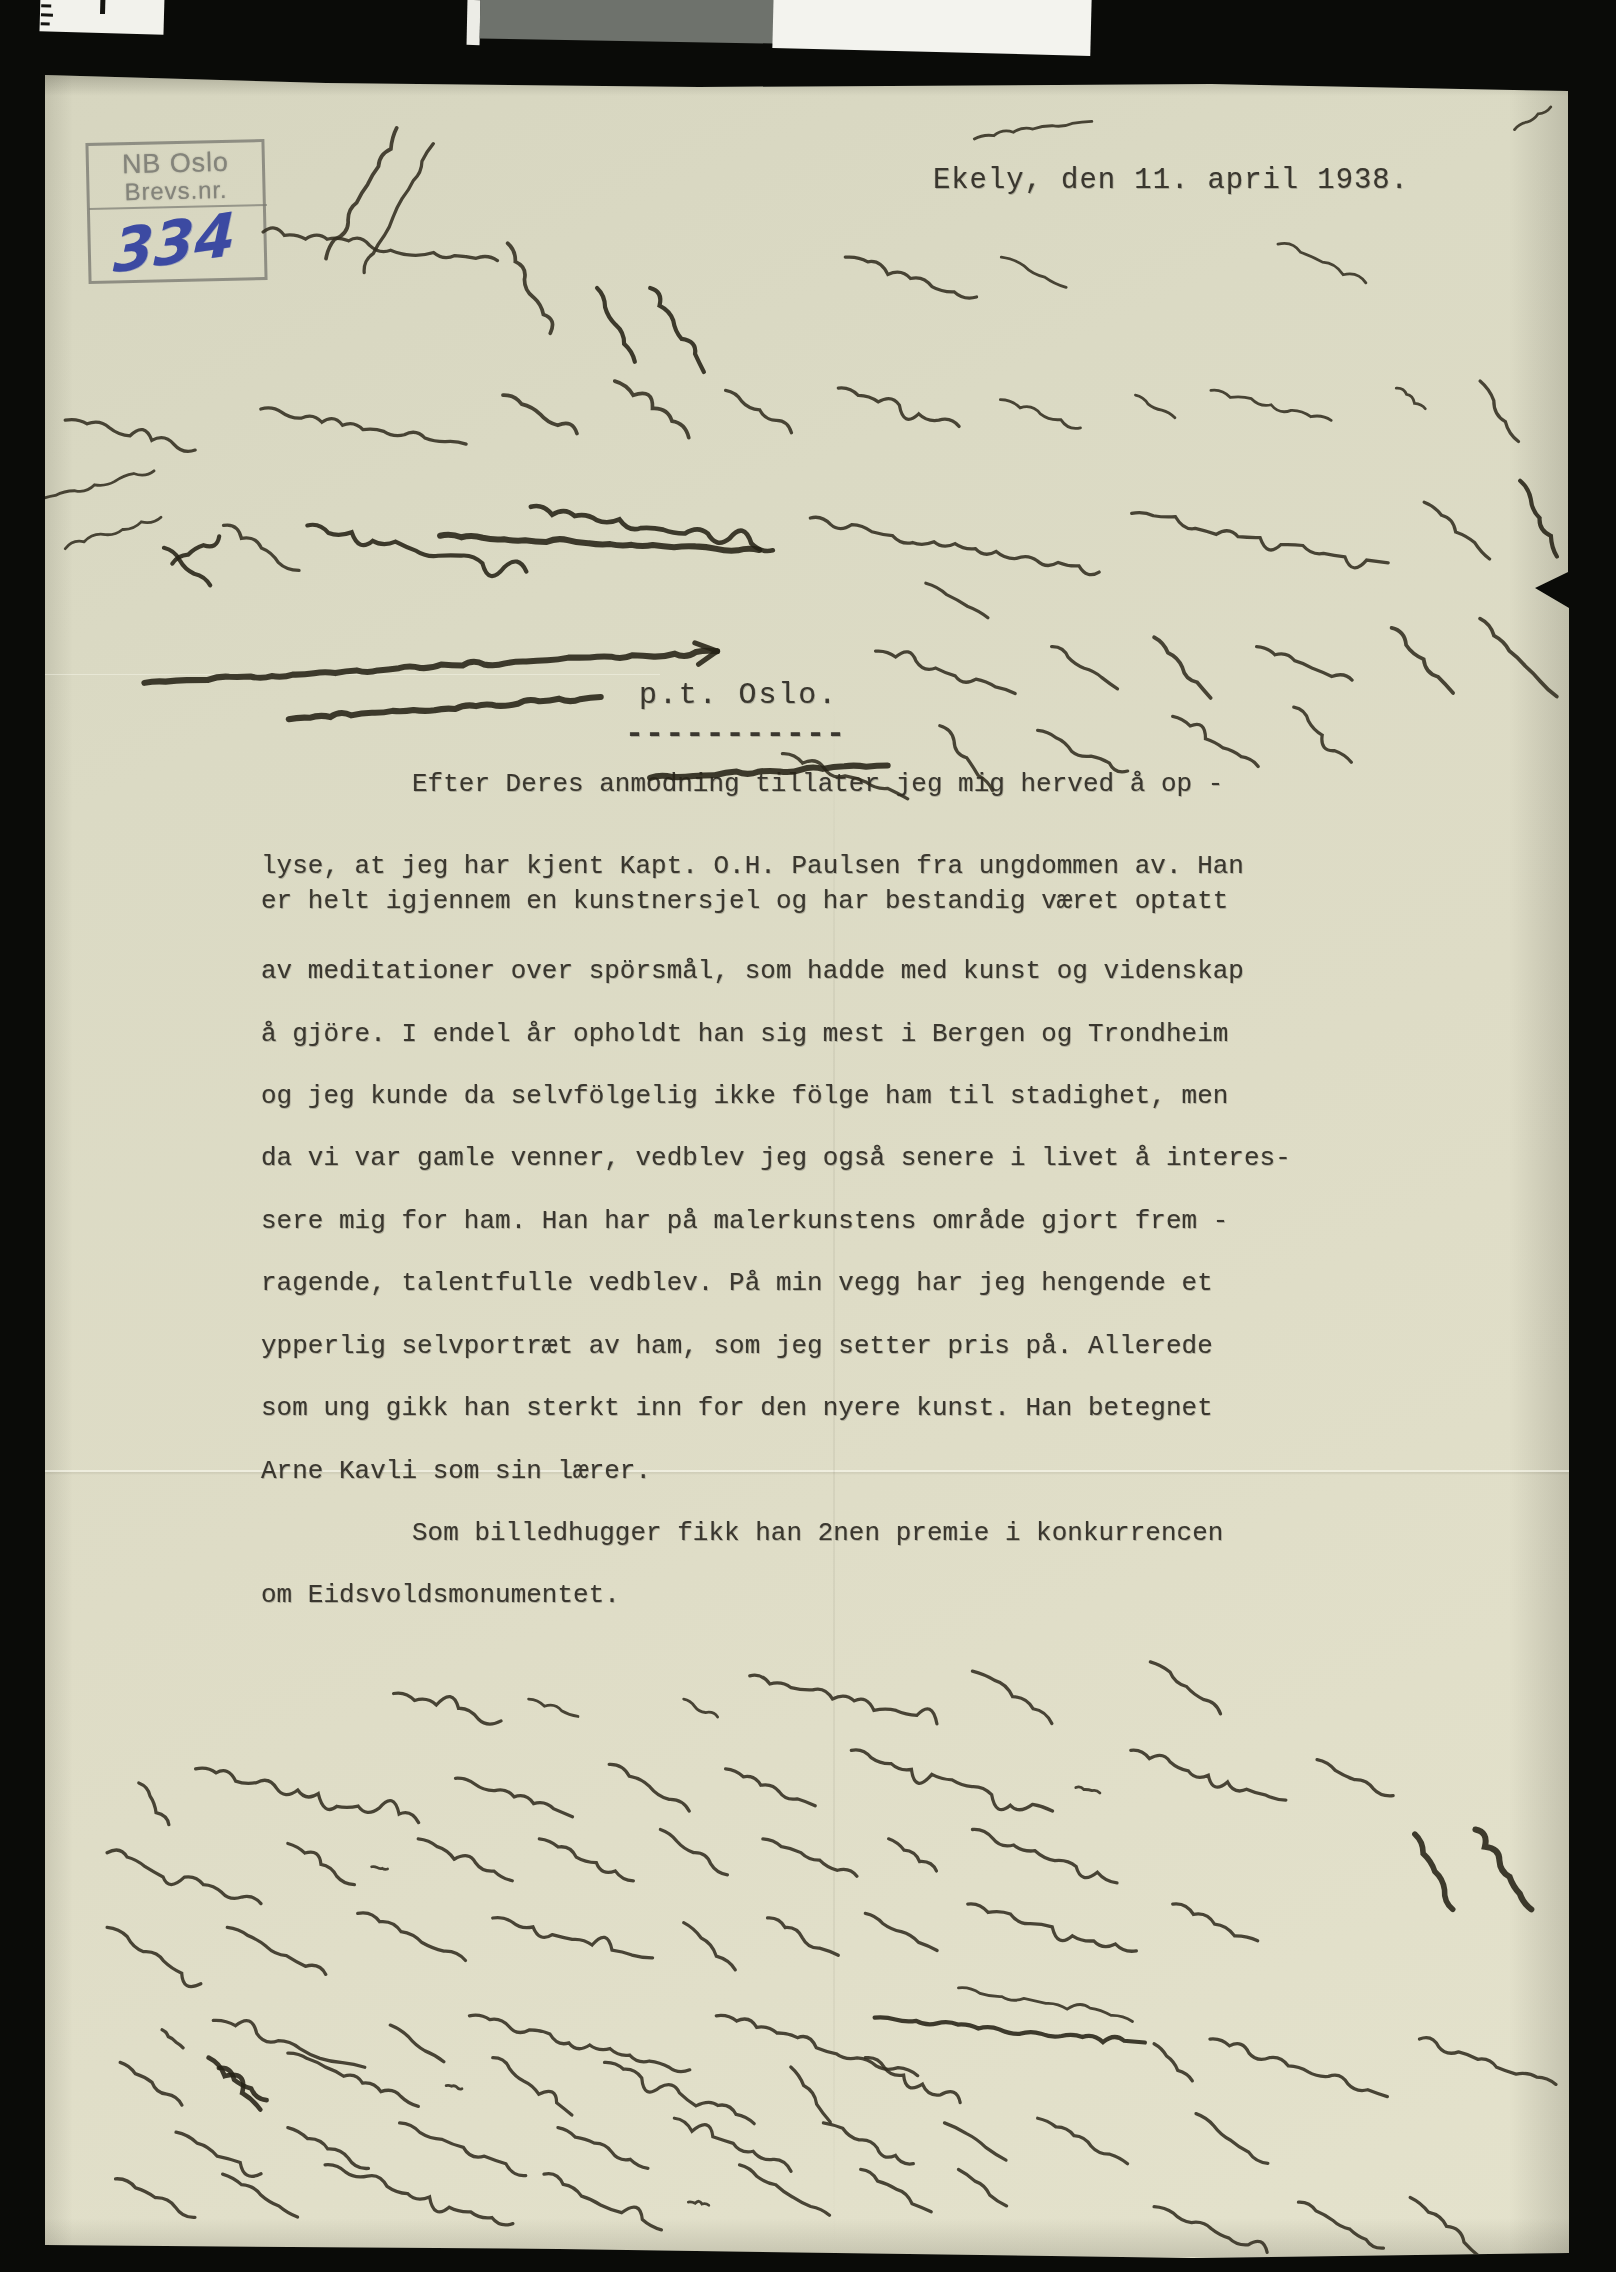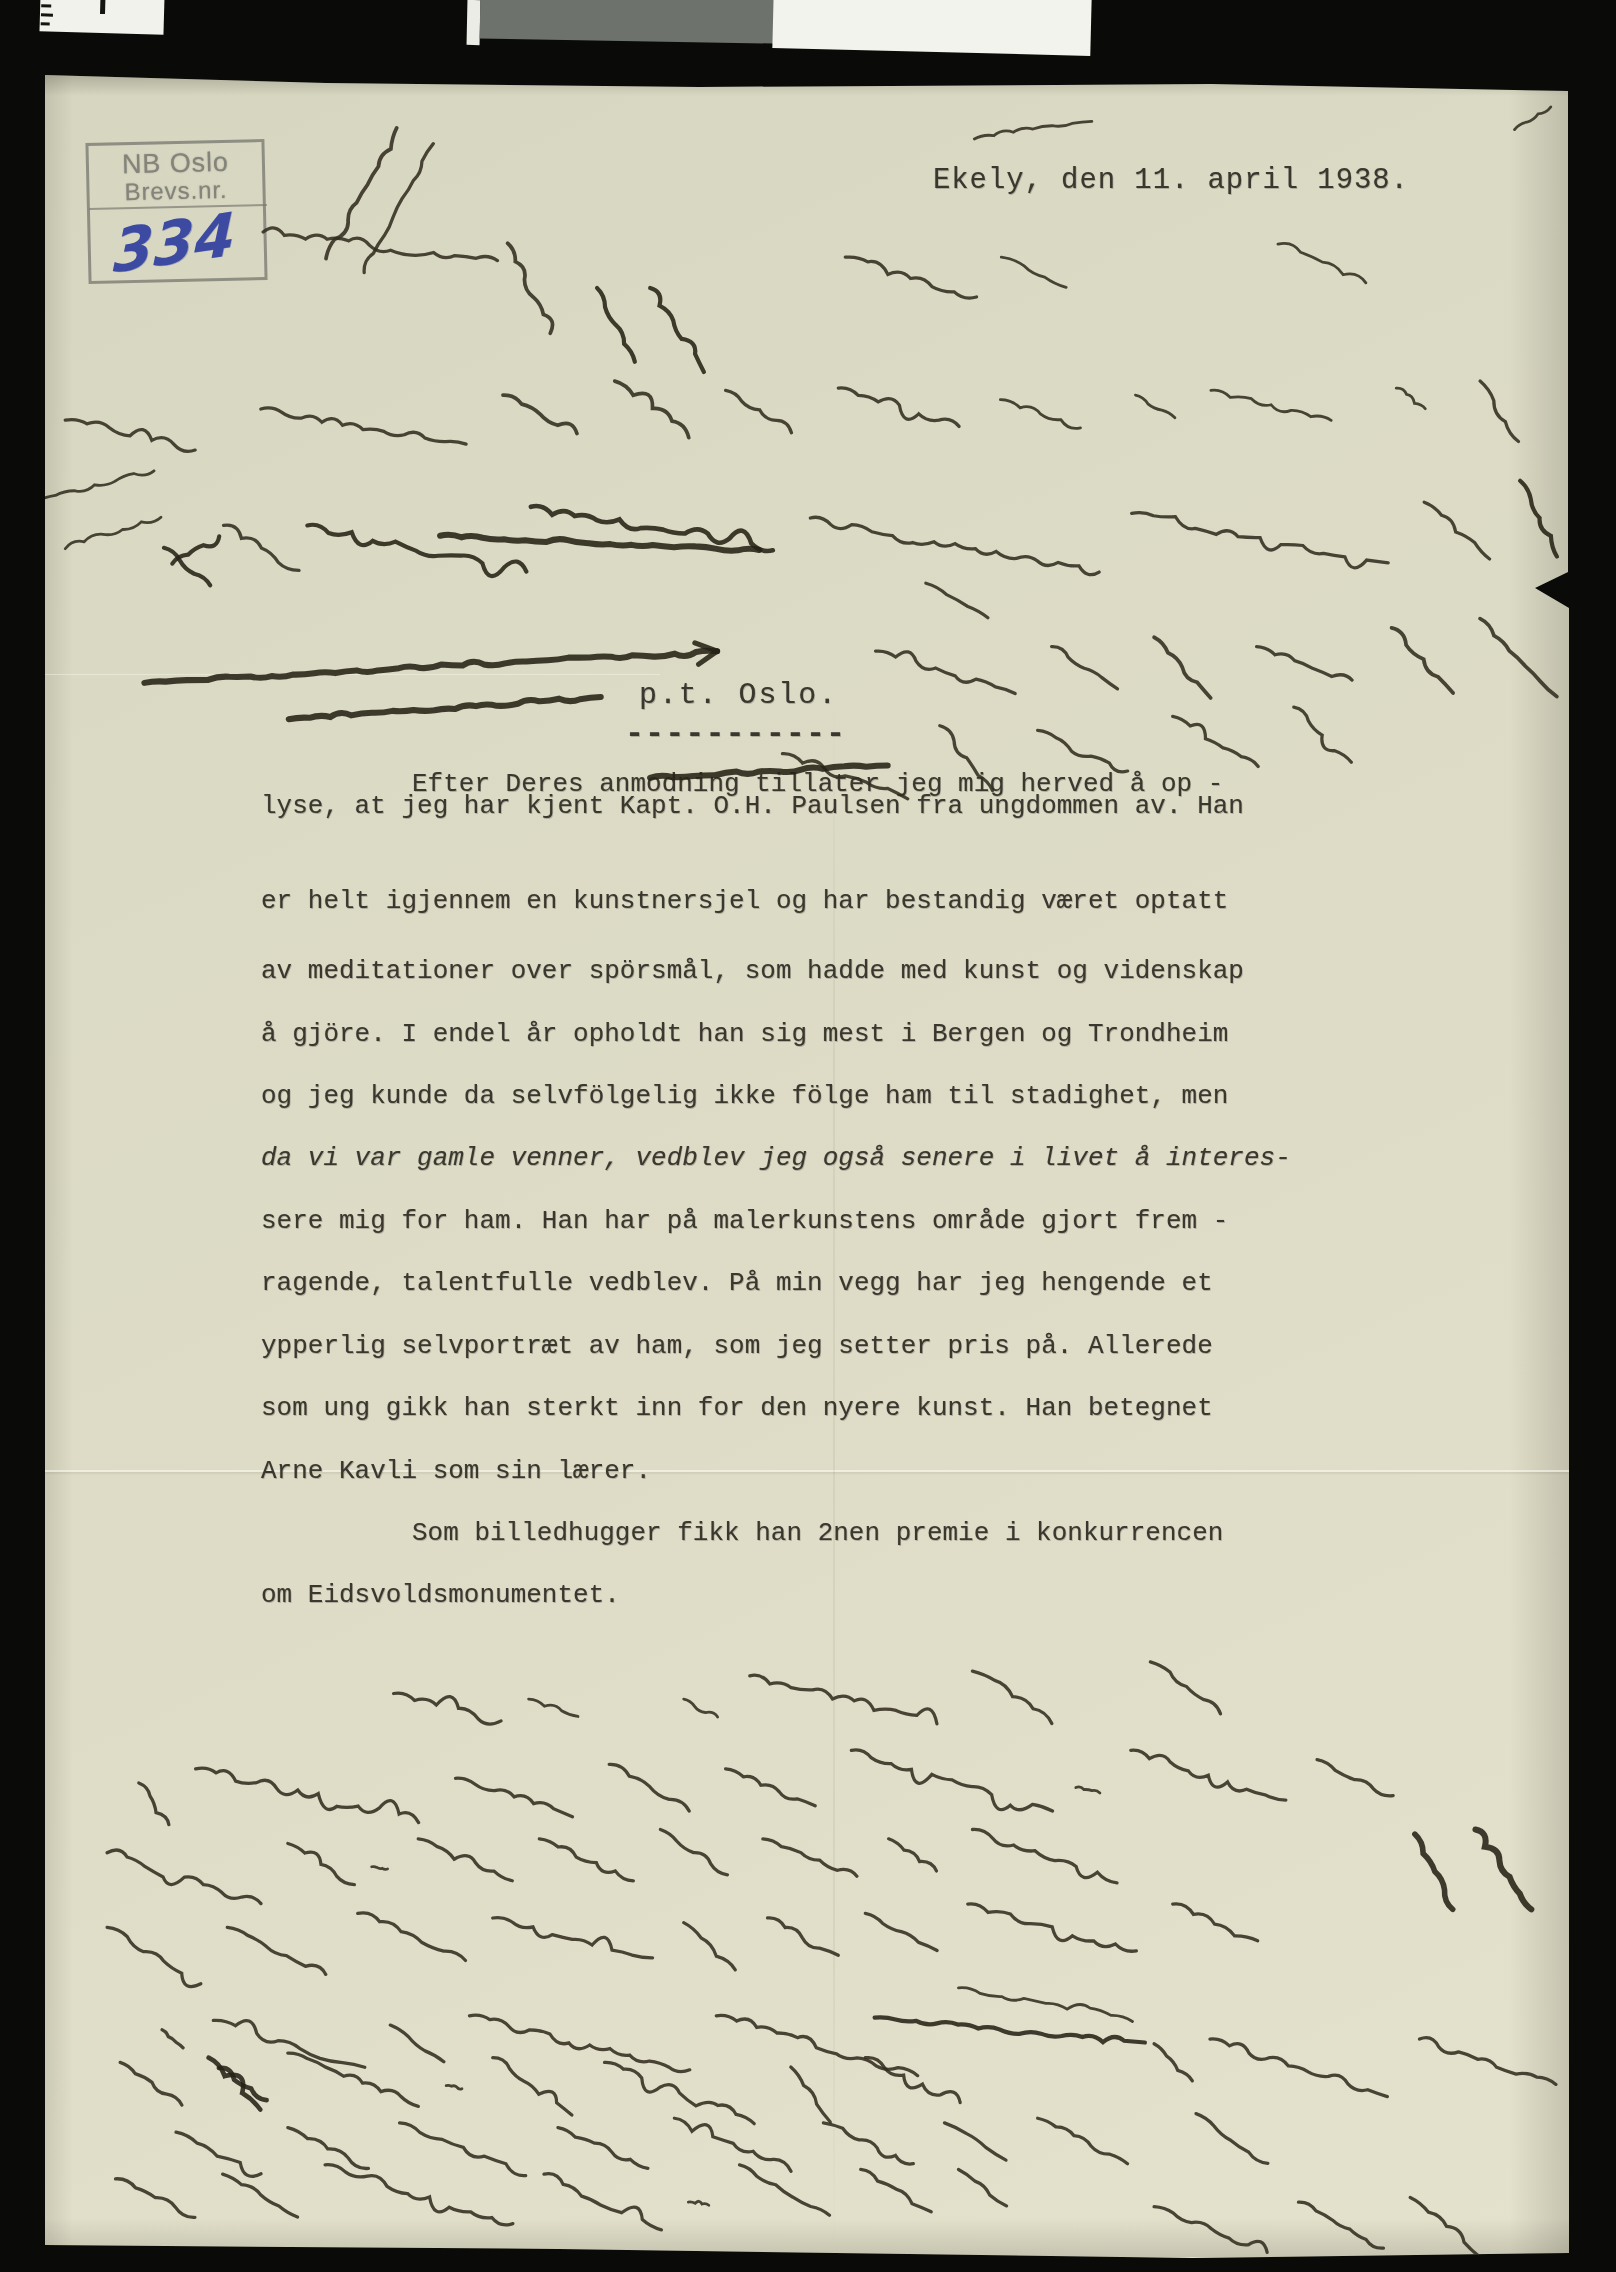--- a/index.html
+++ b/index.html
@@ -78,26 +78,26 @@
       <div class="s1">NB Oslo</div>
       <div class="s2">Brevs.nr.</div>
       <div class="num">334</div>
     </div>
 
     <div class="typed dateline">Ekely, den 11. april 1938.</div>
     <div class="typed recip2">p.t. Oslo.</div>
     <div class="typed dashline">-----------</div>
     <div id="body-lines">
         <div class="typed bodyline" style="position: absolute; left: 412px; top: 766px;">Efter Deres anmodning tillater jeg mig herved å op -</div>
-        <div class="typed bodyline" style="position: absolute; left: 261px; top: 788px;">lyse, at jeg har kjent Kapt. O.H. Paulsen fra ungdommen av. Han</div>
+        <div class="typed bodyline" style="position: absolute; left: 261px; top: 848px;">lyse, at jeg har kjent Kapt. O.H. Paulsen fra ungdommen av. Han</div>
         <div class="typed bodyline" style="position: absolute; left: 261px; top: 883px;">er helt igjennem en kunstnersjel og har bestandig været optatt</div>
         <div class="typed bodyline" style="position: absolute; left: 261px; top: 953px;">av meditationer over spörsmål, som hadde med kunst og videnskap</div>
         <div class="typed bodyline" style="position: absolute; left: 261px; top: 1016px;">å gjöre. I endel år opholdt han sig mest i Bergen og Trondheim</div>
         <div class="typed bodyline" style="position: absolute; left: 261px; top: 1078px;">og jeg kunde da selvfölgelig ikke fölge ham til stadighet, men</div>
-        <div class="typed bodyline" style="position: absolute; left: 261px; top: 1140px; font-style: italic;">da vi var gamle venner, vedblev jeg også senere i livet å interes-</div>
+        <div class="typed bodyline" style="position: absolute; left: 261px; top: 1140px;">da vi var gamle venner, vedblev jeg også senere i livet å interes-</div>
         <div class="typed bodyline" style="position: absolute; left: 261px; top: 1203px;">sere mig for ham. Han har på malerkunstens område gjort frem -</div>
         <div class="typed bodyline" style="position: absolute; left: 261px; top: 1265px;">ragende, talentfulle vedblev. På min vegg har jeg hengende et</div>
         <div class="typed bodyline" style="position: absolute; left: 261px; top: 1328px;">ypperlig selvportræt av ham, som jeg setter pris på. Allerede</div>
         <div class="typed bodyline" style="position: absolute; left: 261px; top: 1390px;">som ung gikk han sterkt inn for den nyere kunst. Han betegnet</div>
         <div class="typed bodyline" style="position: absolute; left: 261px; top: 1453px;">Arne Kavli som sin lærer.</div>
         <div class="typed bodyline" style="position: absolute; left: 412px; top: 1515px;">Som billedhugger fikk han 2nen premie i konkurrencen</div>
         <div class="typed bodyline" style="position: absolute; left: 261px; top: 1577px;">om Eidsvoldsmonumentet.</div>
       </div>
 
     <svg id="hw" width="1617" height="2273" viewBox="0 0 3472 4880">

